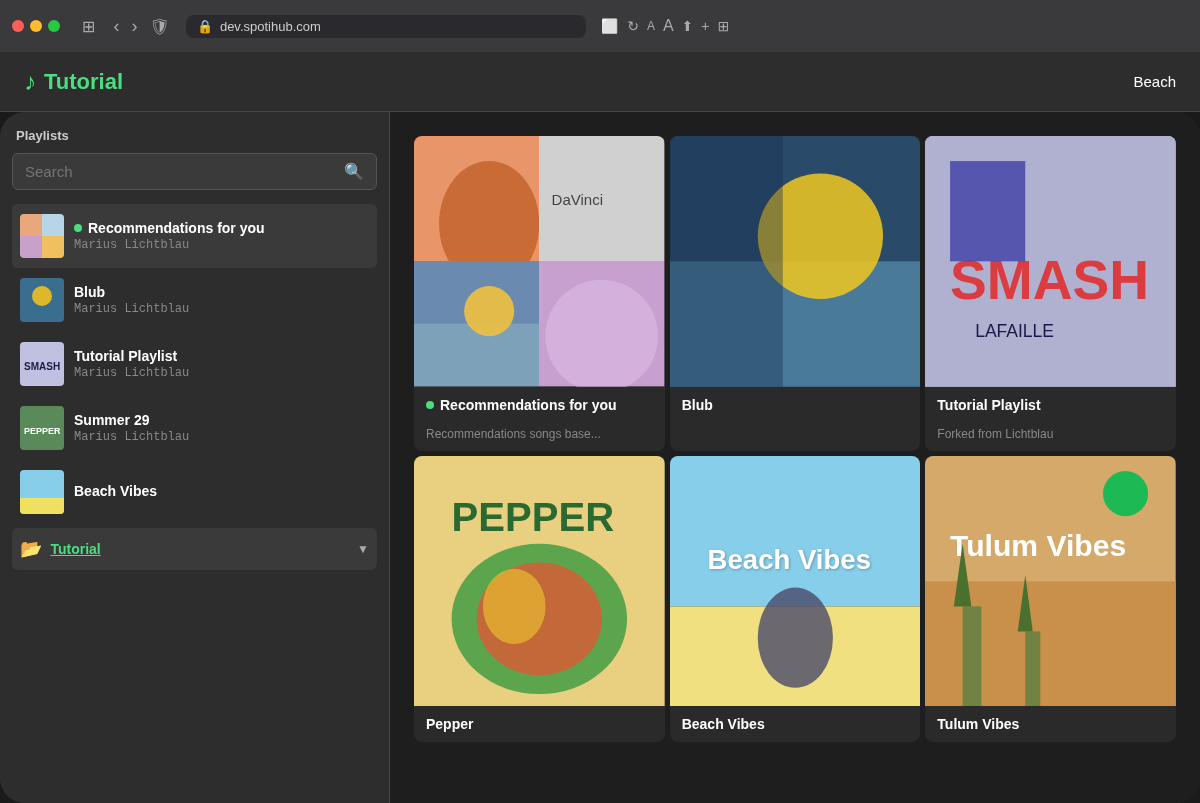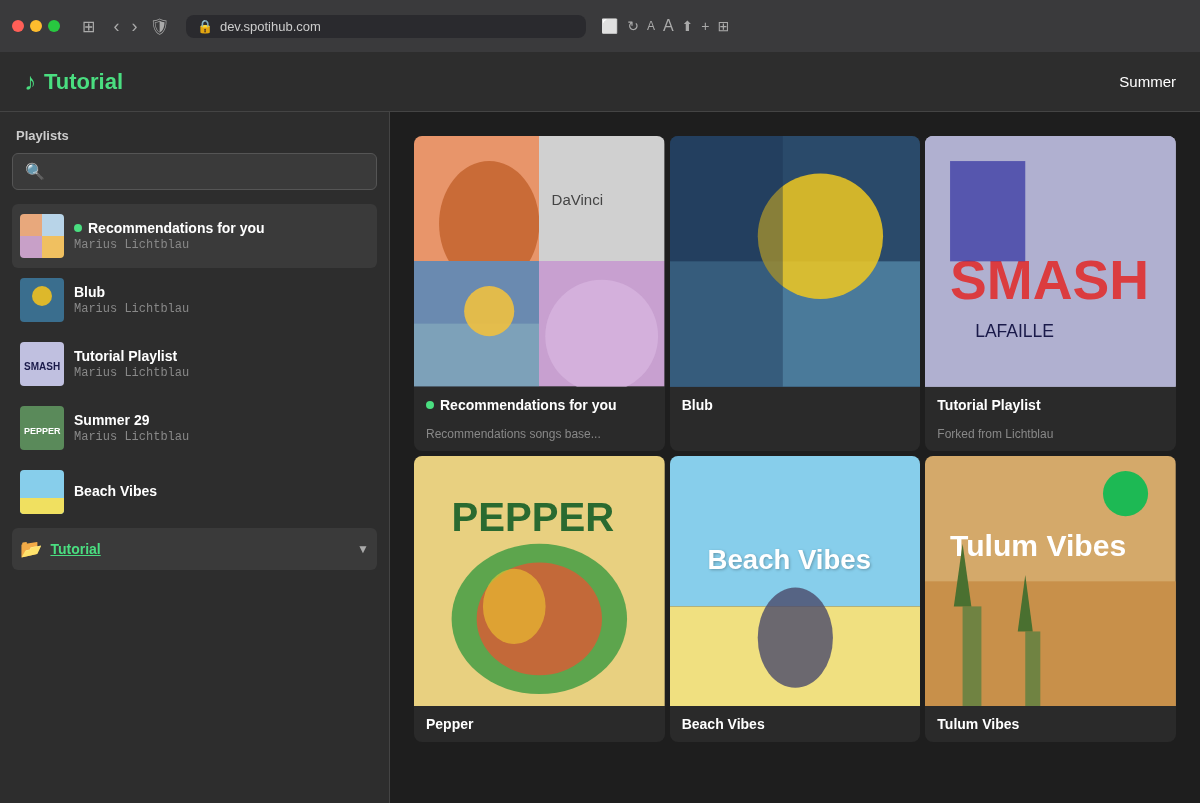--- a/index.html
+++ b/index.html
@@ -130,20 +130,21 @@
       color: #fff;
       font-size: 15px;
       cursor: pointer;
     }
 
     .app-body {
       display: flex;
       flex: 1;
       overflow: hidden;
       background: #2d2d2d;
+      border-radius: 25px;
     }
 
     
     .sidebar {
       width: 390px;
       min-width: 390px;
       background: #2d2d2d;
       border-right: 1px solid #444;
       display: flex;
       flex-direction: column;
@@ -376,29 +377,30 @@
     <span>+</span>
     <span>⊞</span>
   </div>
 </div>
 
 <div class="app-header">
   <div class="logo">
     <span class="logo-icon">♪</span>
     <span>Tutorial</span>
   </div>
-  <button class="logout-btn">Summer</button>
+  <button class="logout-btn">Beach</button>
 </div>
 
 <div class="app-body">
 
   <div class="sidebar">
     <div class="sidebar-section-title">Playlists</div>
 
     <div class="search-box">
+      <input class="search-input" type="text" placeholder="Search" style="">
       <button class="search-icon-btn">🔍</button>
     </div>
 
     <div class="playlist-item active">
       <div class="playlist-thumb">
         <svg width="44" height="44" viewBox="0 0 44 44">
           <rect x="0" y="0" width="22" height="22" fill="#e8a87c"></rect>
           <rect x="22" y="0" width="22" height="22" fill="#b8d4e8"></rect>
           <rect x="0" y="22" width="22" height="22" fill="#c8a0c8"></rect>
           <rect x="22" y="22" width="22" height="22" fill="#f0c060"></rect>

